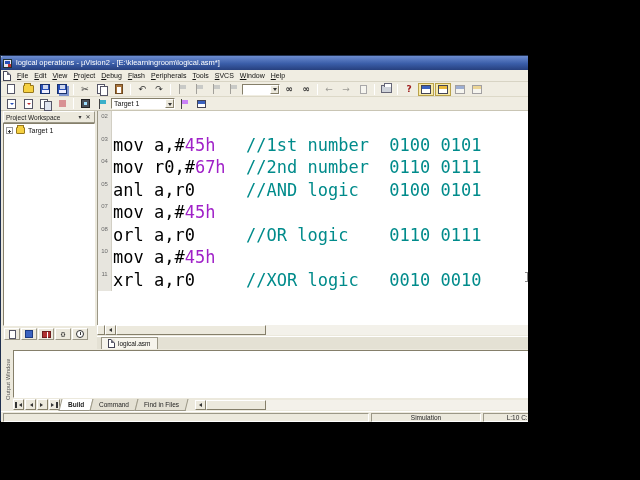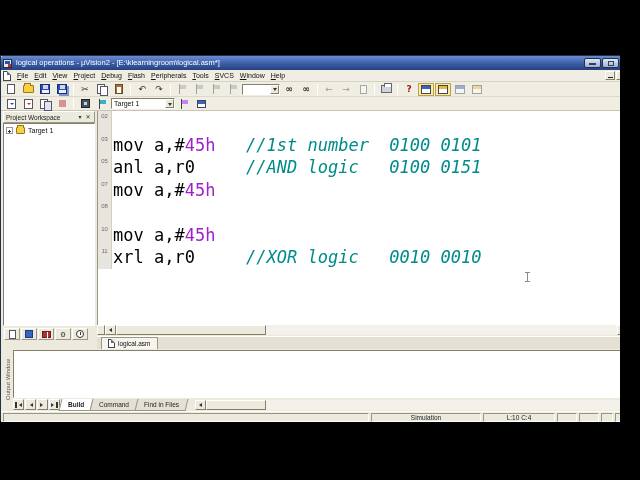--- a/index.html
+++ b/index.html
@@ -1,17 +1,17 @@
 <!DOCTYPE html>
 <html><head>
 <meta charset="utf-8">
 <style>
   html,body{margin:0;padding:0;background:#000;}
   *{box-sizing:border-box;}
-  .screen{position:relative;width:620px;height:480px;background:#000;overflow:hidden;
+  .screen{position:relative;width:528px;height:480px;background:#000;overflow:hidden;
           font-family:"Liberation Sans",sans-serif;-webkit-font-smoothing:antialiased;}
   .window{position:absolute;left:0;top:55px;width:640px;height:366px;background:#ece9dd;
           border:1px solid #20304f;}
 
   
   .titlebar{position:absolute;left:0;top:0;width:100%;height:14px;
             background:linear-gradient(#6c8cd0,#3a5da8 55%,#27407e);
             display:flex;align-items:center;padding:0 2px;border-radius:2px 2px 0 0;}
   .appicon{width:9px;height:9px;background:#e8e8f4;border:1px solid #233;position:relative;flex:none;}
   .appicon::before{content:"";position:absolute;left:1px;top:1px;width:5px;height:3px;background:#2a50b8;}
@@ -108,21 +108,21 @@
   .ic-clockface::before{content:"";position:absolute;left:3px;top:1px;width:1px;height:3px;background:#333;}
 
   
   .editor-bg{position:absolute;left:96px;top:55px;width:531px;height:214px;background:#fff;
              border-left:1px solid #9b9786;overflow:hidden;}
   .code-row{display:flex;height:22.5px;}
   .ln{width:14px;flex:none;background:#e7e5de;border-right:1px solid #d2cfc4;
       font-size:6px;color:#6b6b6b;text-align:center;padding-top:2px;}
   .c{font-family:"DejaVu Sans Mono",monospace;font-size:17px;line-height:22.5px;white-space:pre;color:#000;padding-left:1px;}
   .c .lit{color:#a021c8;}
-  .c .cmt{color:#008b8b;font-style:italic;}
+  .c .cmt{color:#008b8b;}
   
   .vscroll{position:absolute;left:627px;top:55px;width:12px;height:214px;background:#f3f1ea;}
   .sbtn{position:absolute;width:12px;height:11px;background:#ece9dd;border:1px solid;border-color:#fff #857f6a #857f6a #fff;
         display:flex;align-items:center;justify-content:center;}
   .vthumb{position:absolute;left:0;top:12px;width:12px;height:88px;background:#ece9dd;border:1px solid;border-color:#fff #857f6a #857f6a #fff;}
   .hscroll{position:absolute;left:96px;top:269px;width:531px;height:10px;background:#f3f1ea;display:flex;}
   .hsplit{width:8px;height:10px;background:#ece9dd;border:1px solid;border-color:#fff #857f6a #857f6a #fff;flex:none;}
   .hbtn{width:11px;height:10px;background:#ece9dd;border:1px solid;border-color:#fff #857f6a #857f6a #fff;
         display:flex;align-items:center;justify-content:center;flex:none;}
   .hthumb{width:150px;height:10px;background:#ece9dd;border:1px solid;border-color:#fff #857f6a #857f6a #fff;flex:none;}
@@ -352,29 +352,34 @@
     <div class="editor-bg">
       <div class="code-row">
         <span class="ln">02</span>
         <span class="c"><span></span><span class="lit"></span><span></span><span class="cmt"></span></span>
       </div>
       <div class="code-row">
         <span class="ln">03</span>
         <span class="c"><span>mov a,#</span><span class="lit">45h</span><span></span><span class="cmt">   //1st number  0100 0101</span></span>
       </div>
       <div class="code-row">
+        <span class="ln">04</span>
+        <span class="c"><span>mov r0,#</span><span class="lit">67h</span><span></span><span class="cmt">  //2nd number  0110 0111</span></span>
+      </div>
+      <div class="code-row">
         <span class="ln">05</span>
-        <span class="c"><span>anl a,r0</span><span class="lit"></span><span></span><span class="cmt">     //AND logic   0100 0151</span></span>
+        <span class="c"><span>anl a,r0</span><span class="lit"></span><span></span><span class="cmt">     //AND logic   0100 0101</span></span>
       </div>
       <div class="code-row">
         <span class="ln">07</span>
         <span class="c"><span>mov a,#</span><span class="lit">45h</span><span></span><span class="cmt"></span></span>
       </div>
       <div class="code-row">
         <span class="ln">08</span>
+        <span class="c"><span>orl a,r0</span><span class="lit"></span><span></span><span class="cmt">     //OR logic    0110 0111</span></span>
       </div>
       <div class="code-row">
         <span class="ln">10</span>
         <span class="c"><span>mov a,#</span><span class="lit">45h</span><span></span><span class="cmt"></span></span>
       </div>
       <div class="code-row">
         <span class="ln">11</span>
         <span class="c"><span>xrl a,r0</span><span class="lit"></span><span></span><span class="cmt">     //XOR logic   0010 0010</span></span>
       </div>
     </div>

